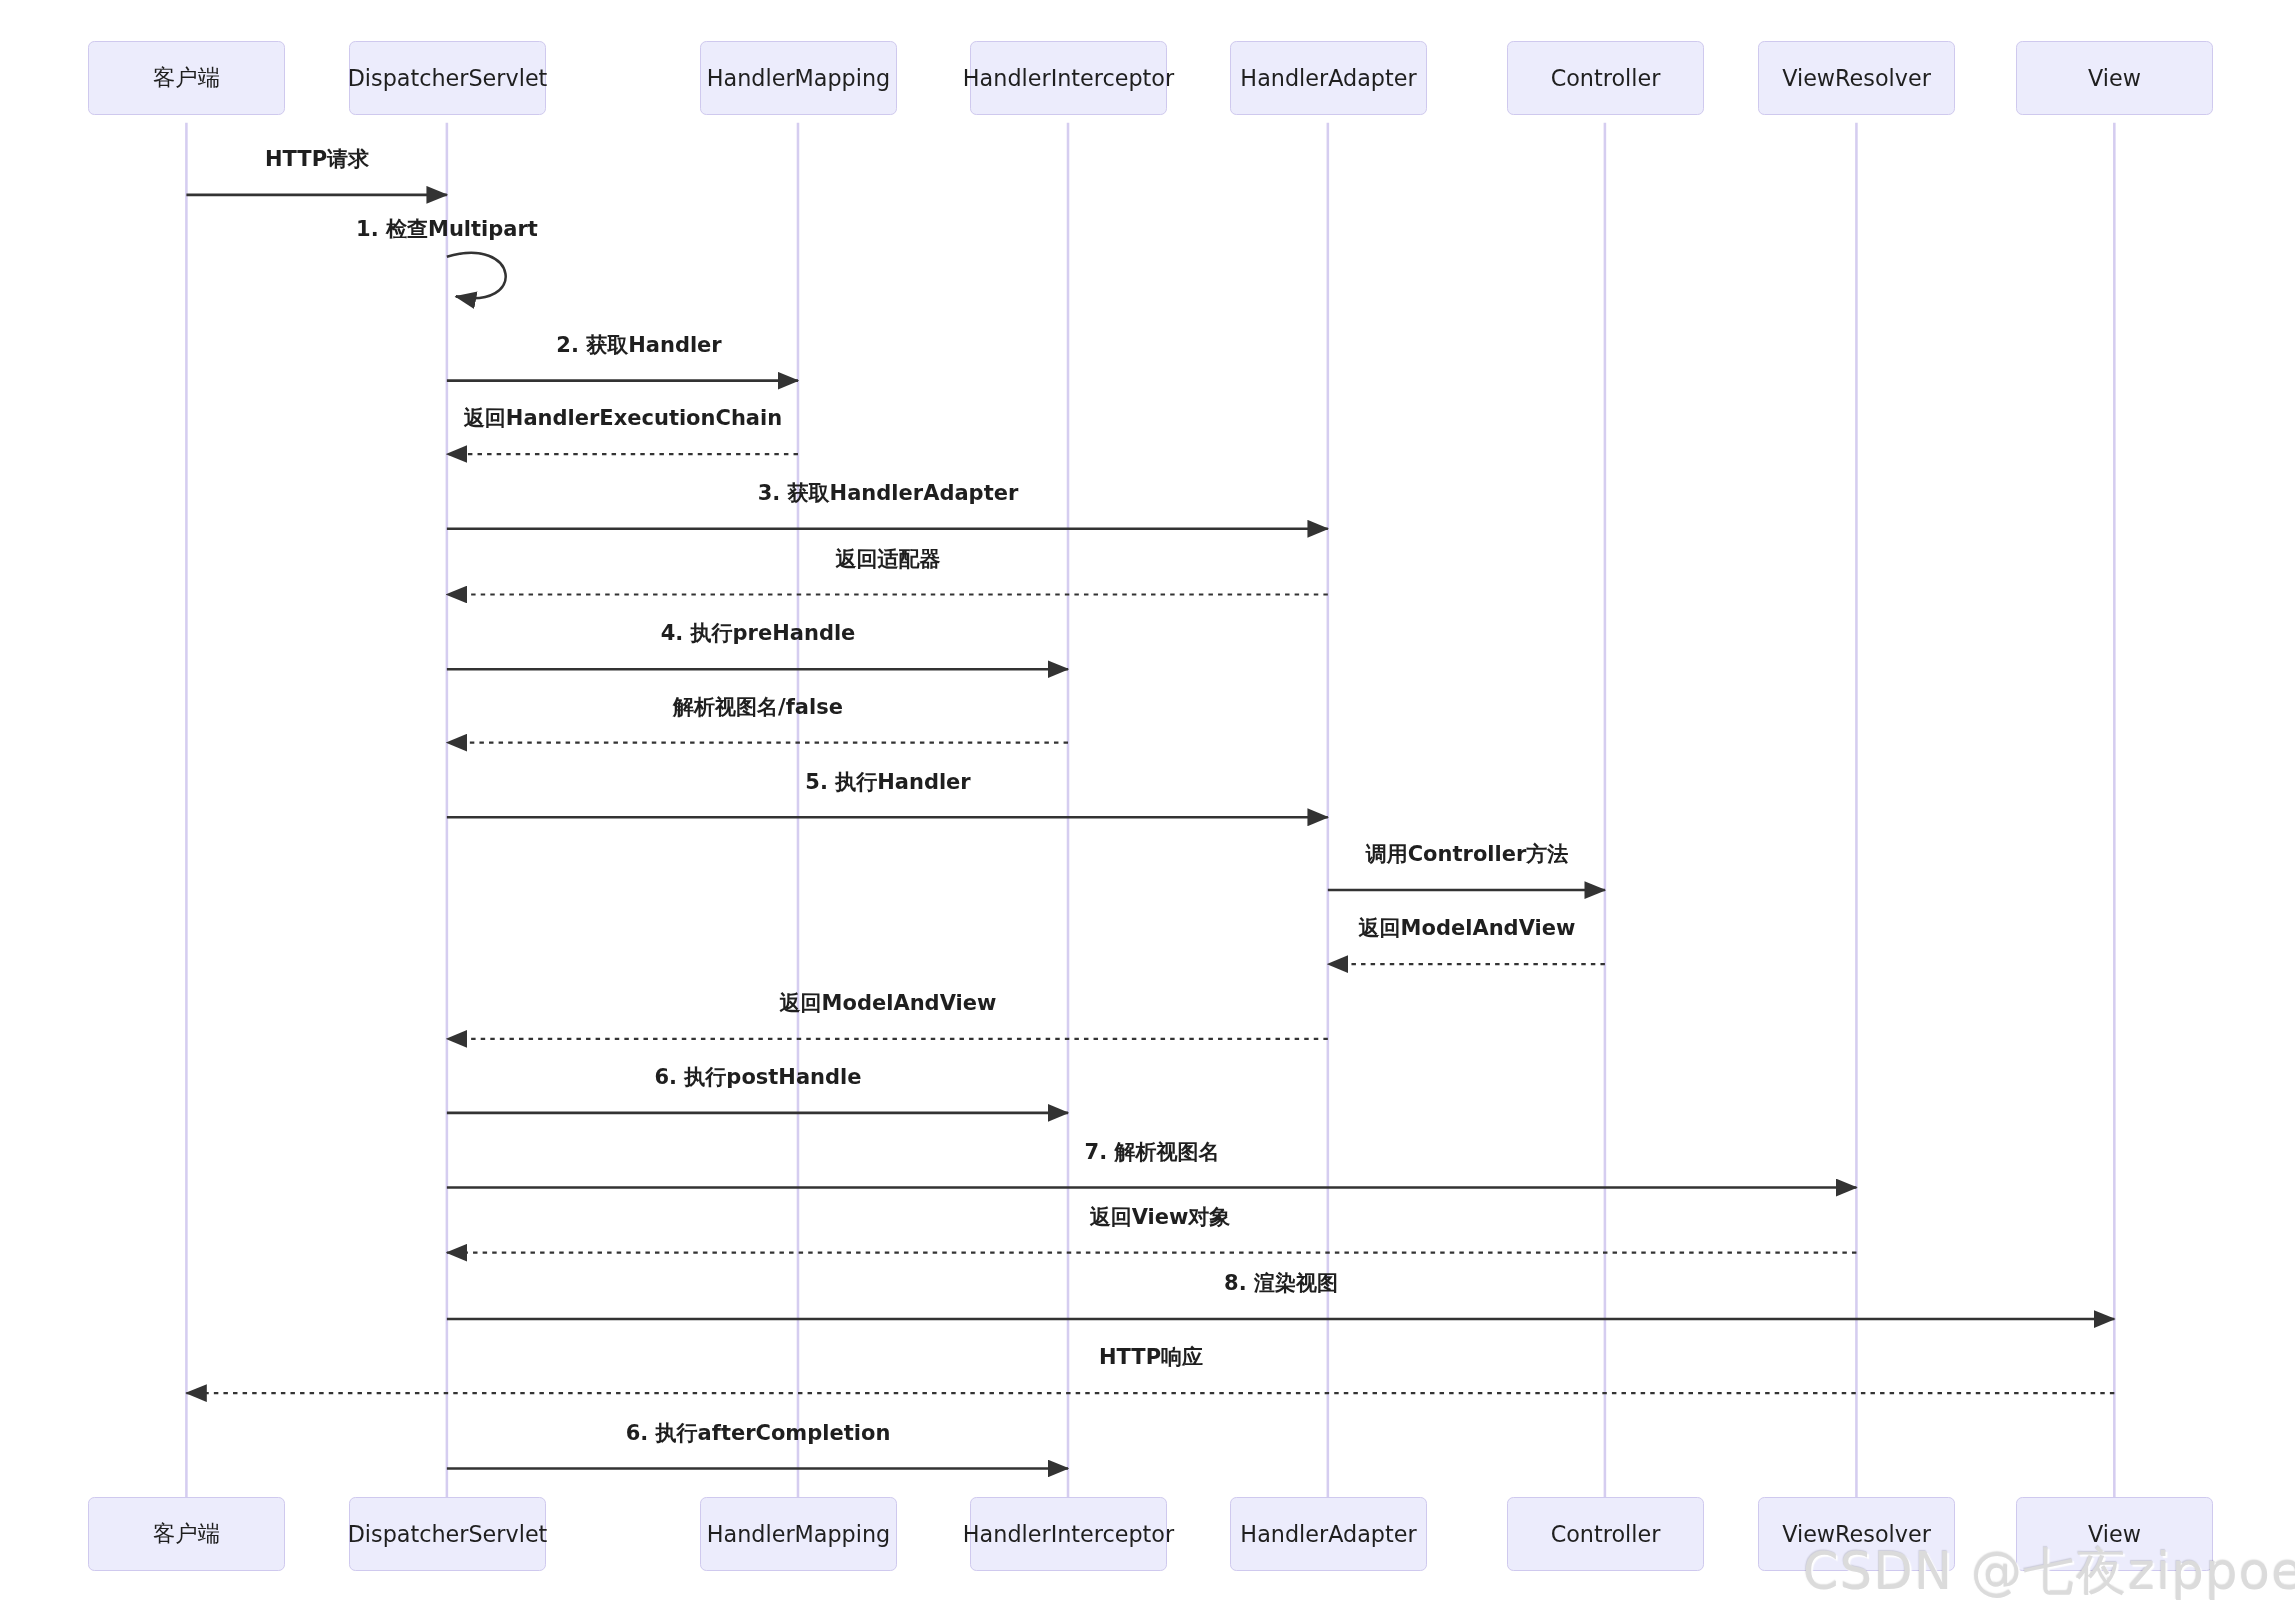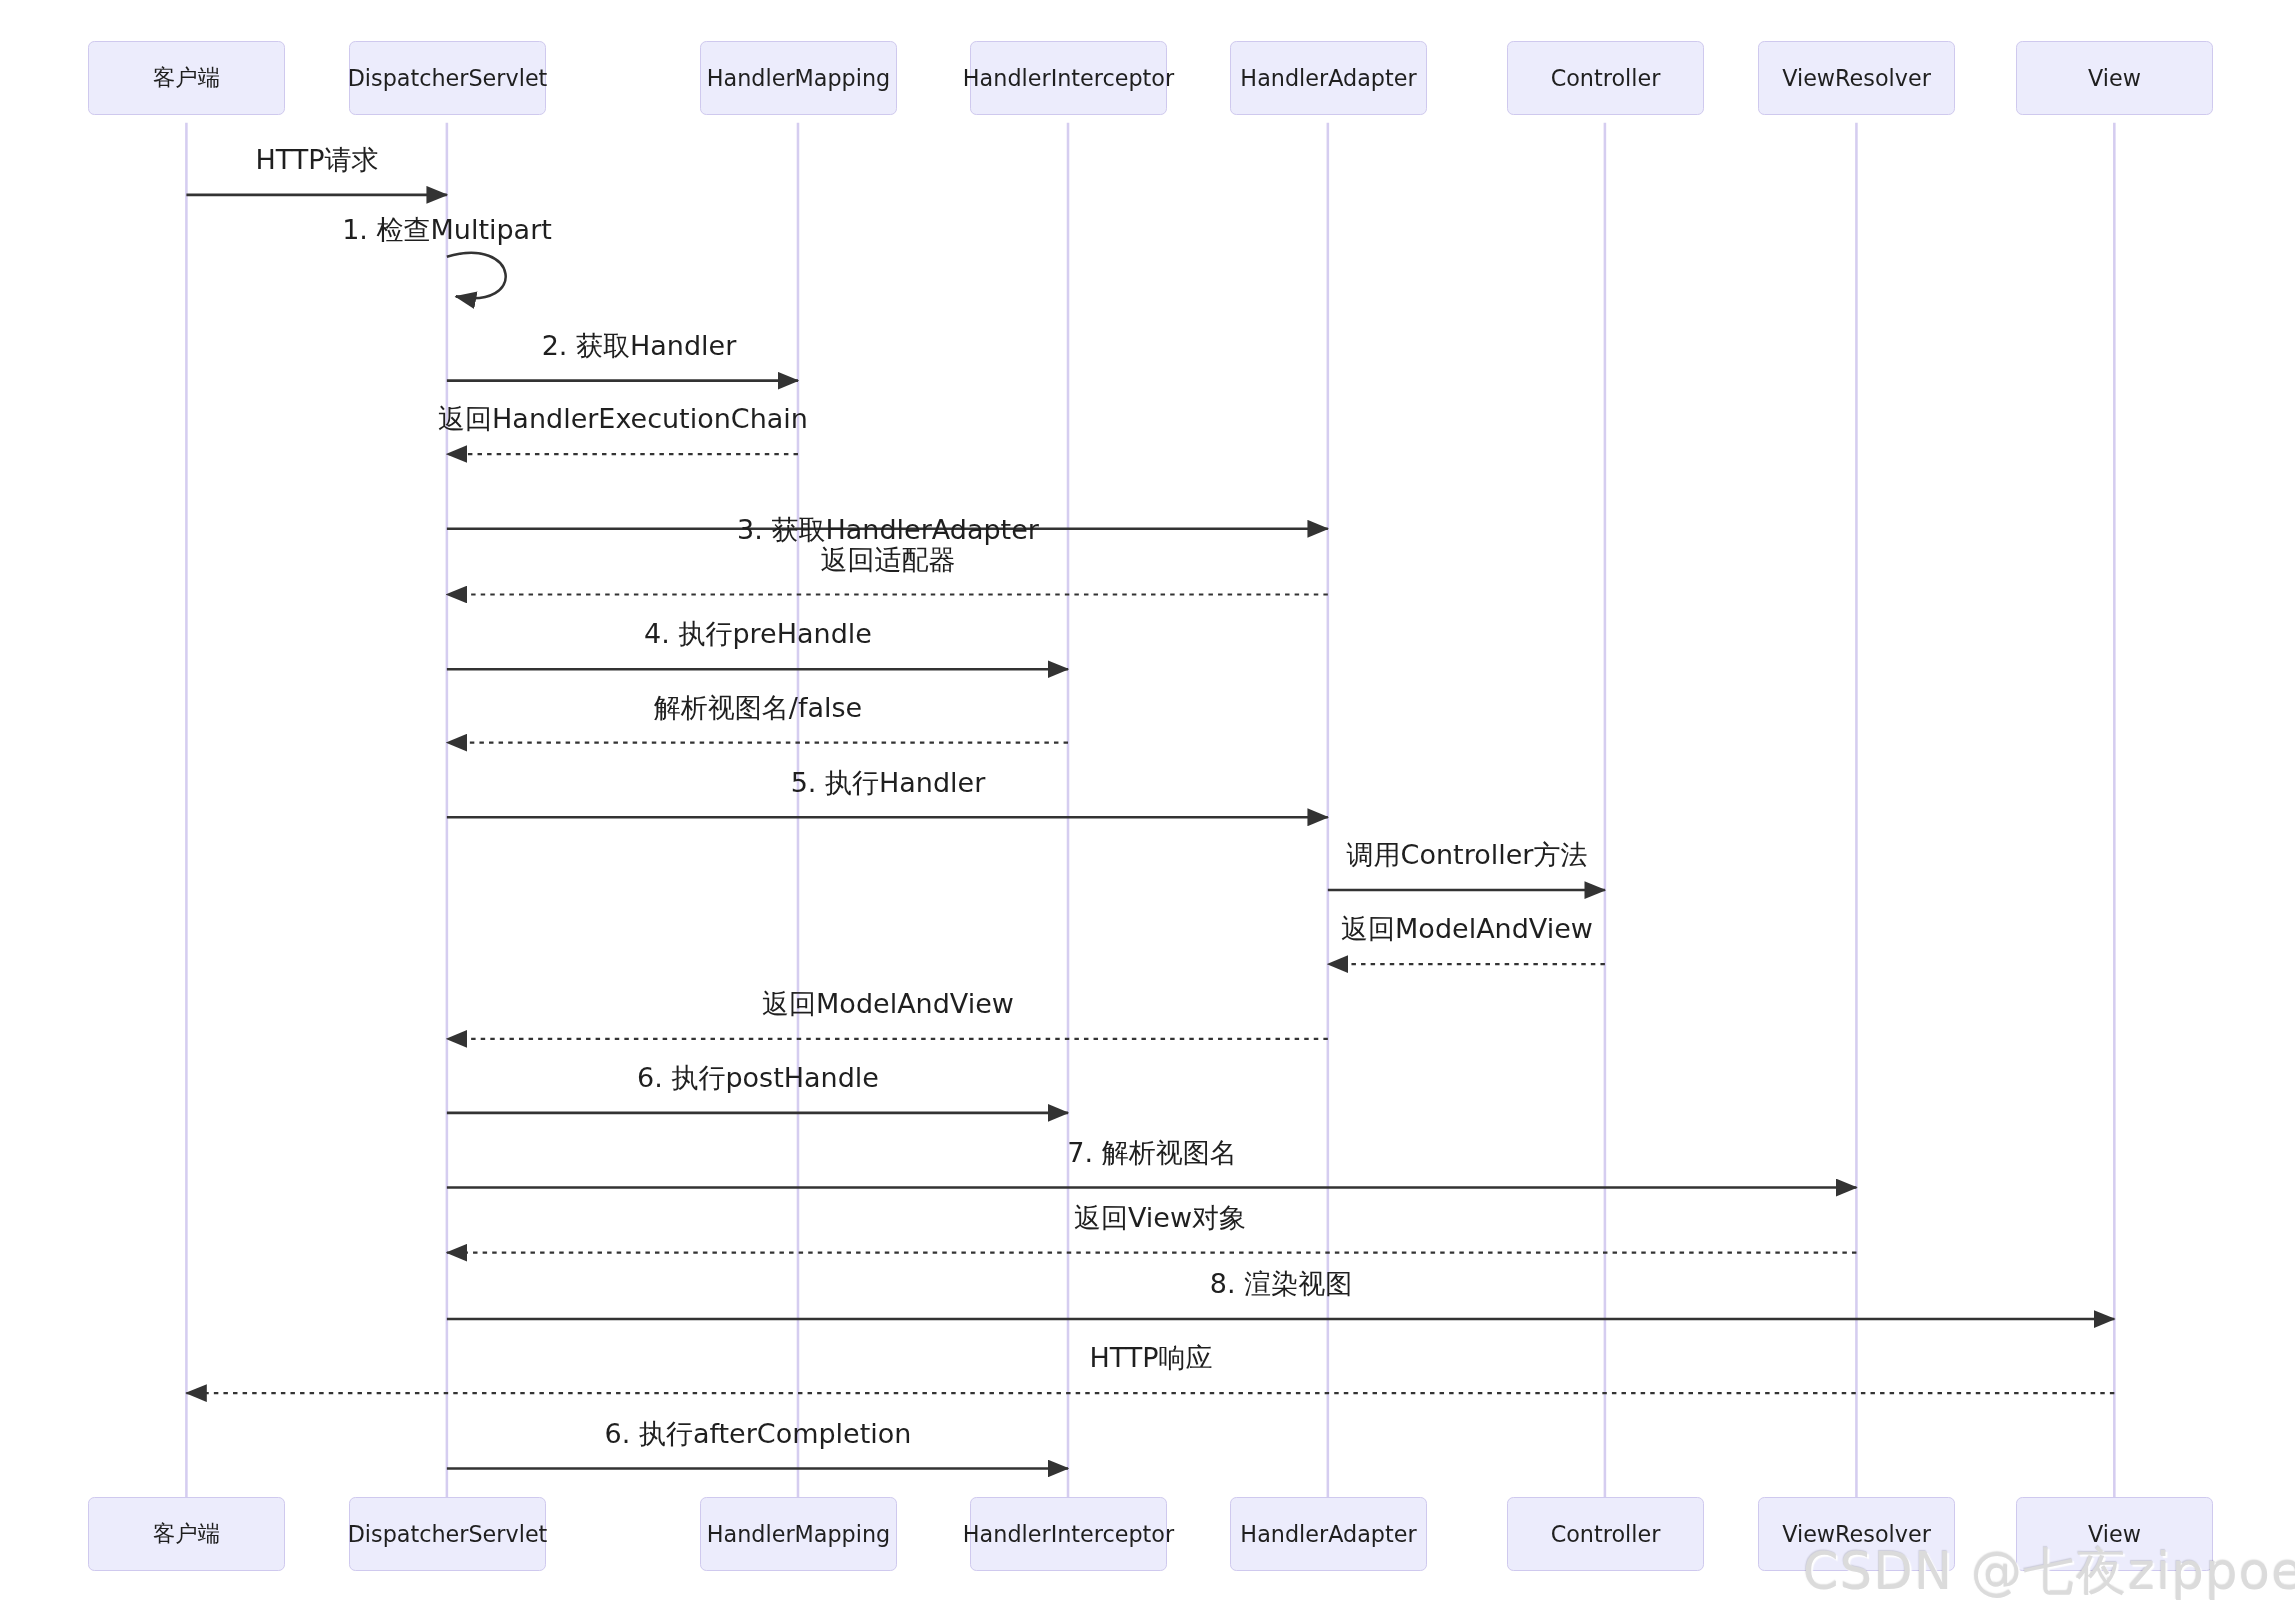--- a/index.html
+++ b/index.html
@@ -14,22 +14,22 @@
     position:absolute;width:197px;height:74px;box-sizing:border-box;
     background:var(--actor-fill,#ececfc);
     border:1.3px solid var(--actor-border,#cfc9ee);
     border-radius:6.4px;
     display:flex;align-items:center;justify-content:center;
     font-size:22.3px;color:var(--text,#1f1f1f);
     z-index:2;white-space:nowrap;
   }
   .msg-label{
     position:absolute;transform:translateX(-50%);
-    font-size:27px;color:var(--text,#1f1f1f);
-    white-space:nowrap;z-index:2;line-height:29px;
+    font-size:21px;color:var(--text,#1f1f1f);
+    white-space:nowrap;z-index:2;line-height:29px;font-weight:bold;
   }
   .watermark{
     position:absolute;top:1538px;right:-9px;
     font-size:51px;letter-spacing:1.3px;
     color:var(--watermark,#dbdbdb);
     text-shadow:1.9px 1.9px 1.3px #ffffff,-0.6px -0.6px 1.3px rgba(0,0,0,0.14);
     z-index:5;white-space:nowrap;
   }
 </style>
 </head>
@@ -83,21 +83,21 @@
     <div class="actor-box" style="left: 1507px; top: 41px;">Controller</div>
     <div class="actor-box" style="left: 1507px; top: 1497px;">Controller</div>
     <div class="actor-box" style="left: 1758px; top: 41px;">ViewResolver</div>
     <div class="actor-box" style="left: 1758px; top: 1497px;">ViewResolver</div>
     <div class="actor-box" style="left: 2016px; top: 41px;">View</div>
     <div class="actor-box" style="left: 2016px; top: 1497px;">View</div>
     <div class="msg-label" style="left: 317px; top: 145px;">HTTP请求</div>
     <div class="msg-label" style="left: 447px; top: 215px;">1. 检查Multipart</div>
     <div class="msg-label" style="left: 623px; top: 331px; margin-left: 16px;">2. 获取Handler</div>
     <div class="msg-label" style="left: 623px; top: 404px;">返回HandlerExecutionChain</div>
-    <div class="msg-label" style="left: 888px; top: 479px; margin-top: 36px;">3. 获取HandlerAdapter</div>
+    <div class="msg-label" style="left: 888px; top: 479px;">3. 获取HandlerAdapter</div>
     <div class="msg-label" style="left: 888px; top: 545px;">返回适配器</div>
     <div class="msg-label" style="left: 758px; top: 619px;">4. 执行preHandle</div>
     <div class="msg-label" style="left: 758px; top: 693px;">解析视图名/false</div>
     <div class="msg-label" style="left: 888px; top: 768px;">5. 执行Handler</div>
     <div class="msg-label" style="left: 1467px; top: 840px;">调用Controller方法</div>
     <div class="msg-label" style="left: 1467px; top: 914px;">返回ModelAndView</div>
     <div class="msg-label" style="left: 888px; top: 989px;">返回ModelAndView</div>
     <div class="msg-label" style="left: 758px; top: 1063px;">6. 执行postHandle</div>
     <div class="msg-label" style="left: 1152px; top: 1138px;">7. 解析视图名</div>
     <div class="msg-label" style="left: 1160px; top: 1203px;">返回View对象</div>

